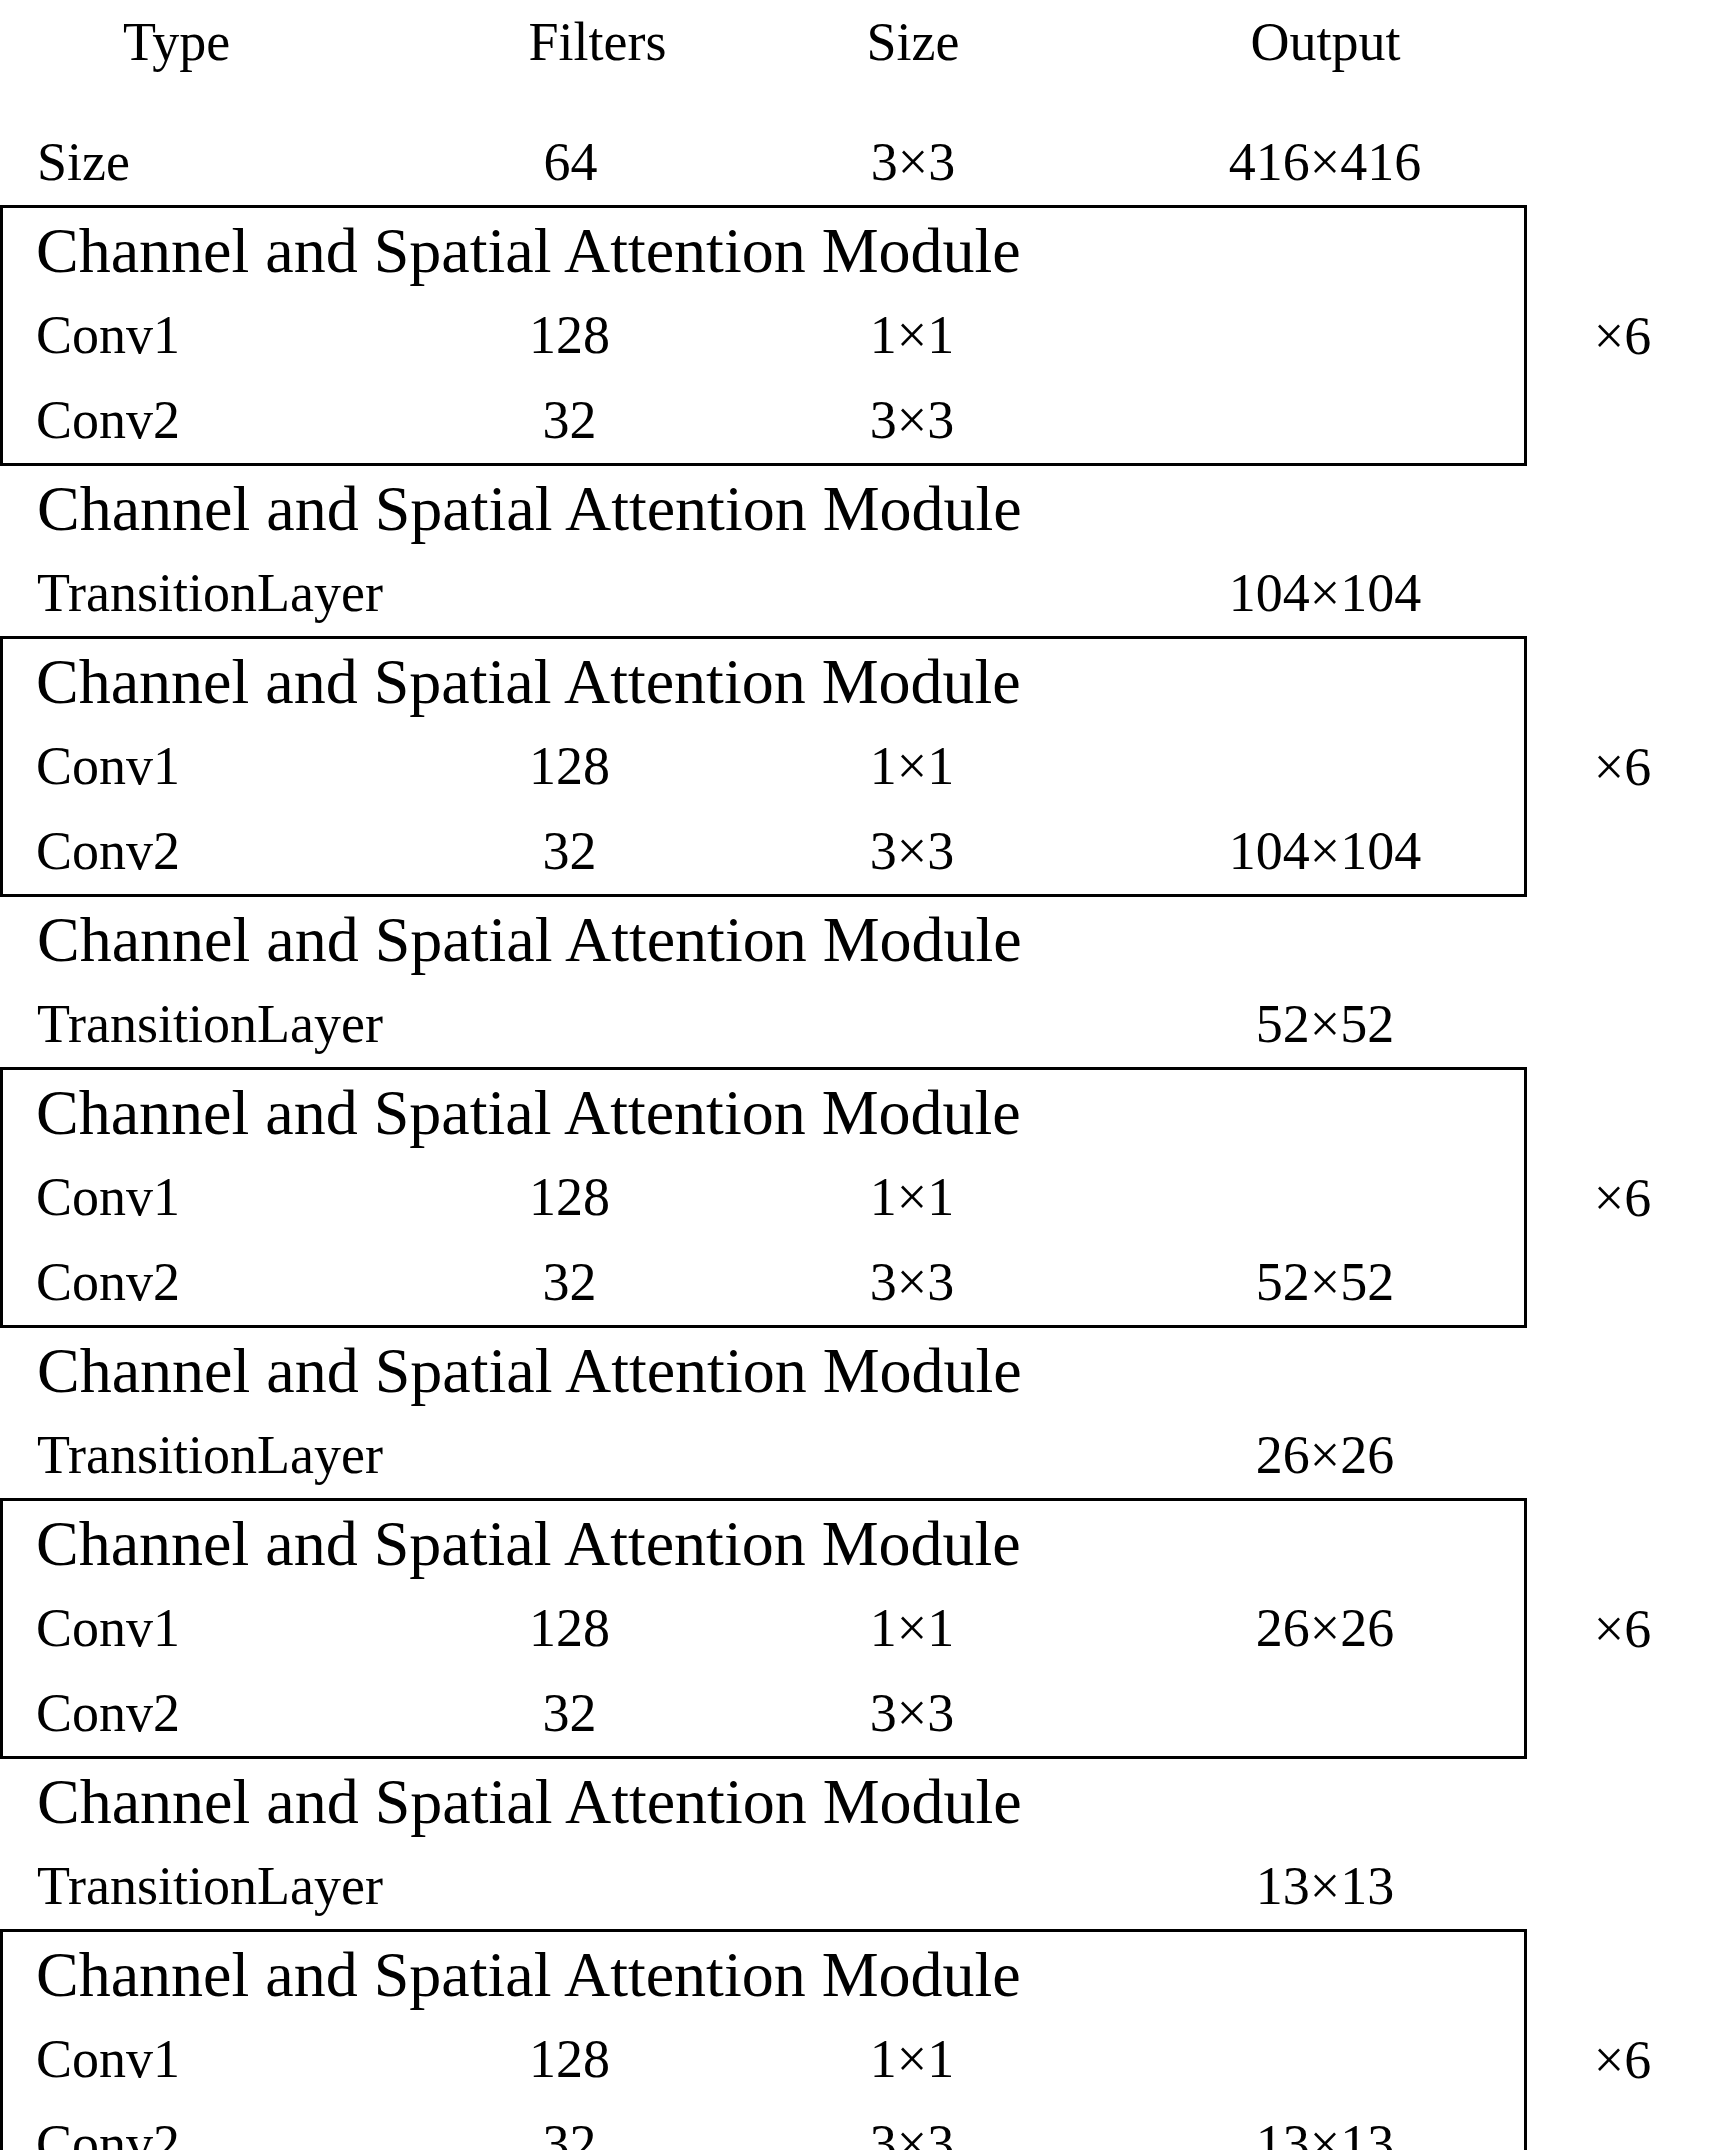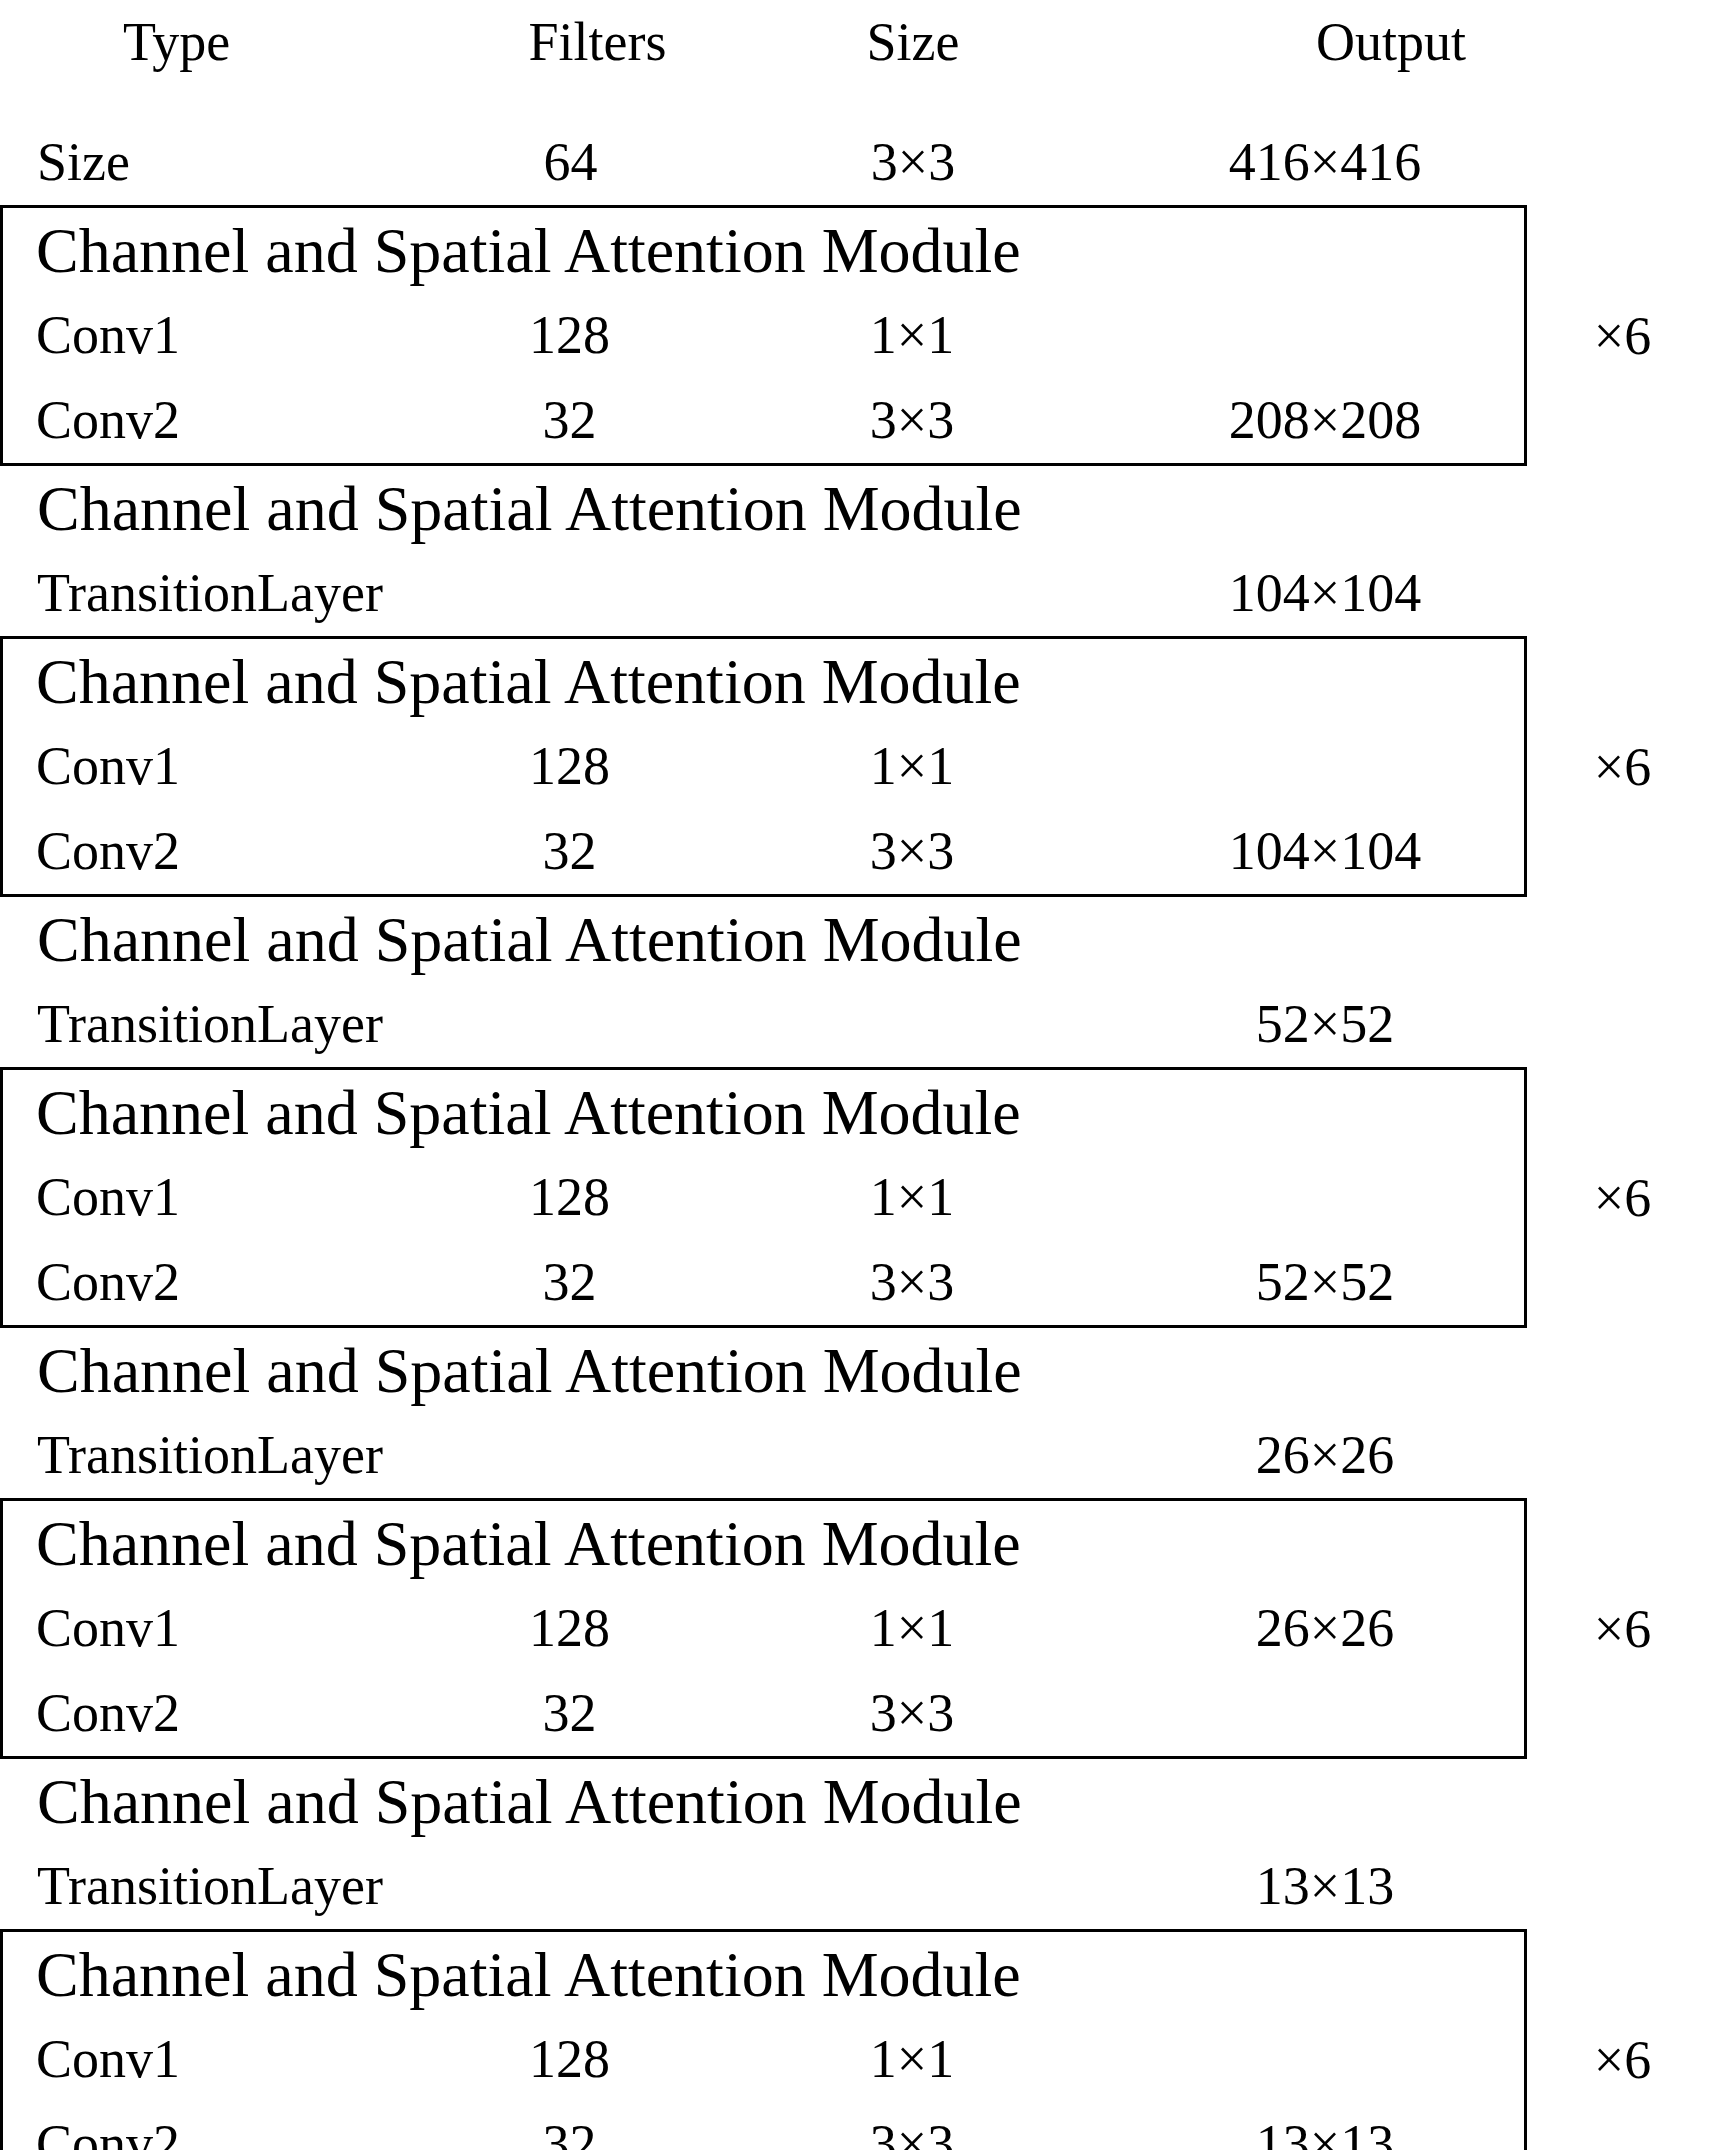--- a/index.html
+++ b/index.html
@@ -38,21 +38,21 @@
   .c-type   { left: 37px;  text-align: left; }
   .c-filters{ left: 439px; width: 263px; text-align: center; }
   .c-size   { left: 799px; width: 228px; text-align: center; }
   .c-output { left: 1167px; width: 316px; text-align: center; }
 
   
   .header-row .cell { font-size: 54px; }
   .header-row .c-type { left: 75px; margin-left: 48px; }
   .header-row .c-filters { left: 492px; width: 211px; }
   .header-row .c-size { left: 799px; width: 228px; }
-  .header-row .c-output { left: 1185px; width: 281px; text-align: right; }
+  .header-row .c-output { left: 1185px; width: 281px; }
 
   
   .gap-sm { height: 35px; }
 
   
   .group {
     position: relative;
     border: 3.5px solid #000000;
     box-sizing: border-box;
     width: 1527px;
@@ -108,21 +108,20 @@
     <div class="row">
       <span class="cell c-type">Conv1</span>
       <span class="cell c-filters">128</span>
       <span class="cell c-size">1×1</span>
       <span class="cell c-output"></span>
     </div>
     <div class="row">
       <span class="cell c-type">Conv2</span>
       <span class="cell c-filters">32</span>
       <span class="cell c-size">3×3</span>
-      <span class="cell c-output">208×208</span>
     </div>
     <span class="mult">×6</span>
   </div>
 
   <div class="row plain title-row">
     <span class="cell c-type">Channel and Spatial Attention Module</span>
   </div>
   <div class="row plain">
     <span class="cell c-type">TransitionLayer</span>
     <span class="cell c-output">104×104</span>

